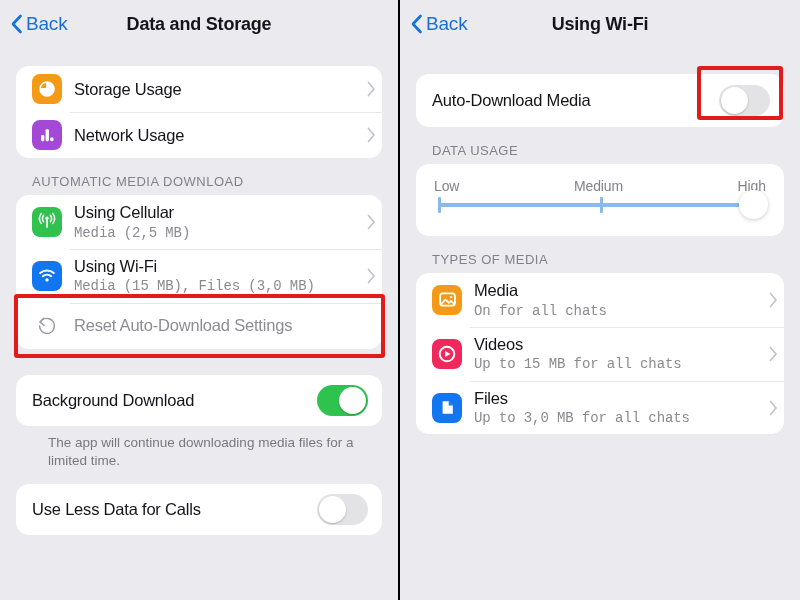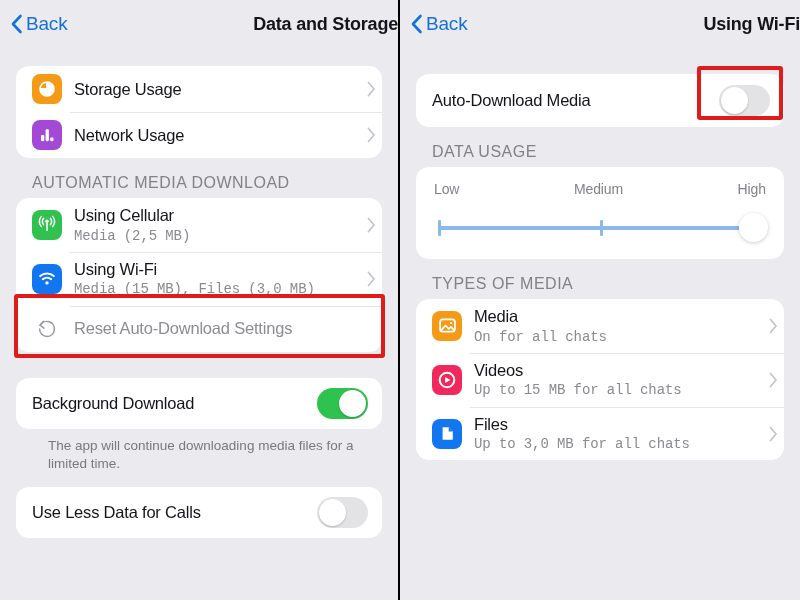--- a/index.html
+++ b/index.html
@@ -35,21 +35,21 @@
     cursor:pointer;
   }
   .back-chev {
     width:13px; height:20px;
     display:block;
   }
   .back-label {
     color:#1471d8; font-size:19px; letter-spacing:-0.2px;
   }
   .nav-title {
-    width:100%; text-align:right;
+    width:100%; text-align:center;
     font-size:18px; font-weight:bold; color:#14141a;
     letter-spacing:-0.2px;
   }
 
   
   .card {
     margin:0 16px;
     background:#fff;
     border-radius:13px;
     overflow:hidden;
@@ -84,21 +84,21 @@
     font-size:14px; color:#8a8a90; letter-spacing:-0.1px;
     line-height:1.3; margin-top:1px;font-family:Liberation Mono, monospace;
   }
   .chev {
     flex:0 0 auto; margin-left:8px;
     width:9px; height:16px;
   }
 
   
   .sec-head {
-    font-size:16px; color:#818188;
+    font-size:13px; color:#818188;
     letter-spacing:0.5px;
     padding:16px 4px 6px 32px;
     text-transform:uppercase;
   }
   .sec-foot {
     font-size:13.5px; color:#78787e;
     line-height:1.35;
     padding:8px 30px 0 48px;
   }
   .spacer-18 { height:18px; }
@@ -129,21 +129,20 @@
   .slider-card {
     margin:0 16px;
     background:#fff;
     border-radius:13px;
     padding:14px 18px 20px;
   }
   .slider-labels {
     display:flex; justify-content:space-between;
     font-size:14px; color:#82828a;
     letter-spacing:-0.1px;
-    margin-bottom:20px;
   }
   .slider-wrap {
     position:relative;
     height:22px;
     margin:0 4px;
   }
   .track {
     position:absolute; top:9px; left:0; right:0;
     height:4px; border-radius:2px;
     background:#8bb9ec;

